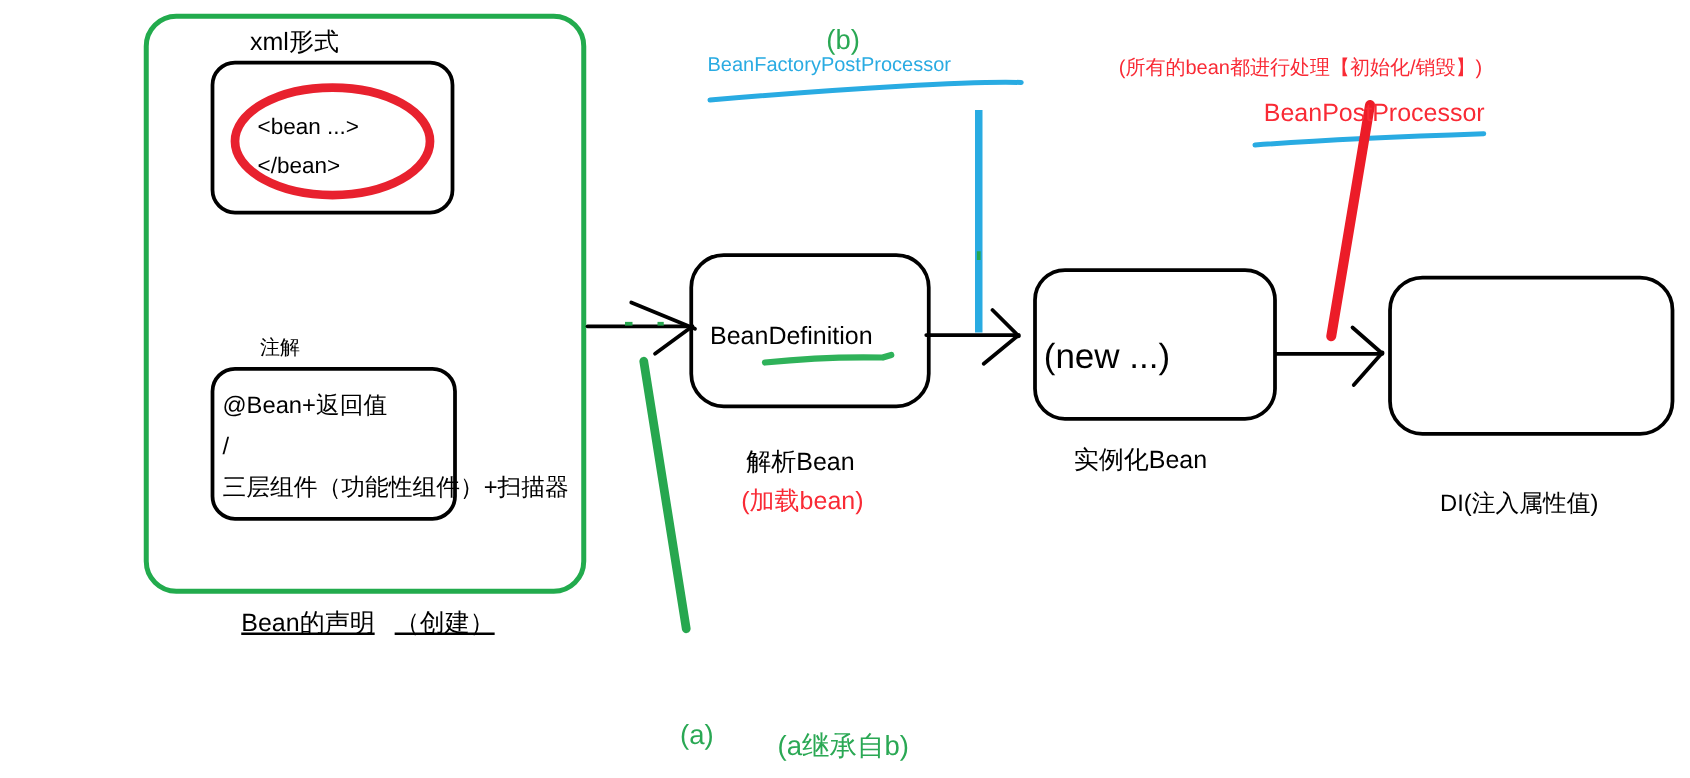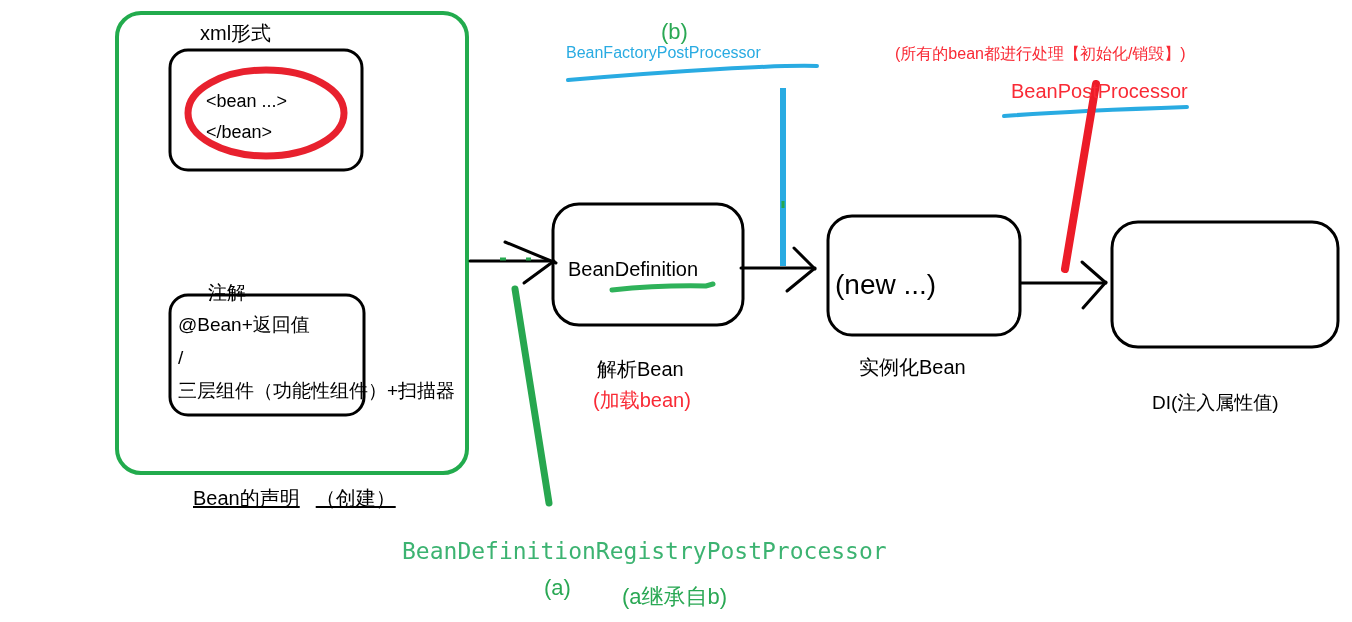--- a/index.html
+++ b/index.html
@@ -25,21 +25,21 @@
 
   .txt { position: absolute; white-space: nowrap; color: #000000; }
   .c-red   { color: #f92a35; }
   .c-blue  { color: #29abe2; }
   .c-green { color: #2aa854; }
   .c-green-mono { color: #3cb371; }
   .mono { font-family: "DejaVu Sans Mono", "Liberation Mono", monospace; }
 
   .t-xml-title    { left: 200px; top: 20px;  font-size: 20px; }
   .t-xml-lines    { left: 206px; top: 86px;  font-size: 18px; line-height: 31px; }
-  .t-anno-title   { left: 208px; top: 280px; font-size: 19px; }
+  .t-anno-title   { left: 208px; top: 268px; font-size: 16px; }
   .t-anno-lines   { left: 178px; top: 308px; font-size: 19px; line-height: 33px; }
   .t-decl-caption { left: 193px; top: 485px; font-size: 20px; text-decoration: underline; }
   .t-decl-caption .gap { display: inline-block; width: 16px; }
   .t-bd-label     { left: 568px; top: 258px; font-size: 20px; }
   .t-parse-caption{ left: 597px; top: 356px; font-size: 20px; }
   .t-parse-red    { left: 593px; top: 387px; font-size: 20px; }
   .t-b-marker     { left: 661px; top: 19px;  font-size: 22px; }
   .t-bfpp         { left: 566px; top: 44px;  font-size: 16px; }
   .t-new-label    { left: 835px; top: 269px; font-size: 28px; }
   .t-inst-caption { left: 859px; top: 354px; font-size: 20px; }
@@ -129,17 +129,16 @@
   <div class="txt t-bfpp c-blue">BeanFactoryPostProcessor</div>
 
   <div class="txt t-new-label">(new ...)</div>
   <div class="txt t-inst-caption">实例化Bean</div>
 
   <div class="txt t-bpp-note c-red">(所有的bean都进行处理【初始化/销毁】)</div>
   <div class="txt t-bpp-label c-red">BeanPostProcessor</div>
 
   <div class="txt t-di-caption">DI(注入属性值)</div>
 
-  <div class="txt t-bdrpp mono c-green-mono">BeanDefinitionRegistryPostProcessor</div>
   <div class="txt t-a-marker c-green">(a)</div>
   <div class="txt t-a-note c-green">(a继承自b)</div>
 
 </div>
 
 </body></html>

